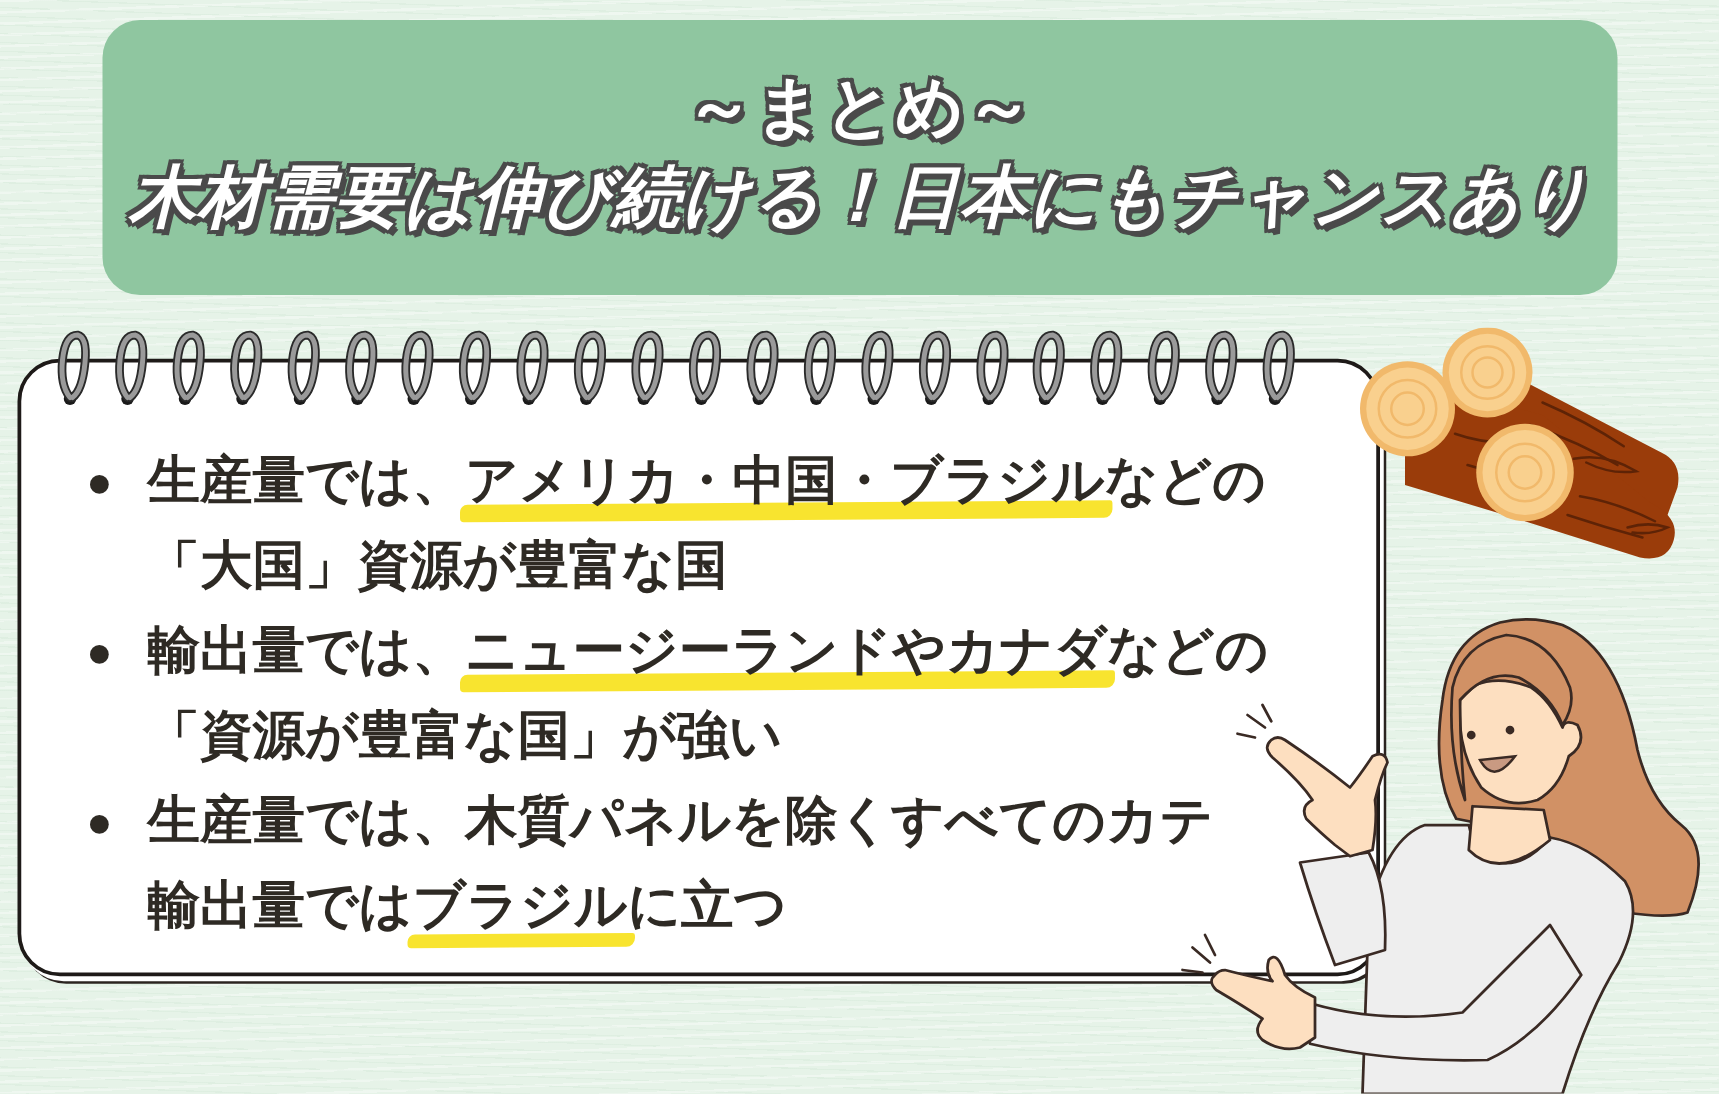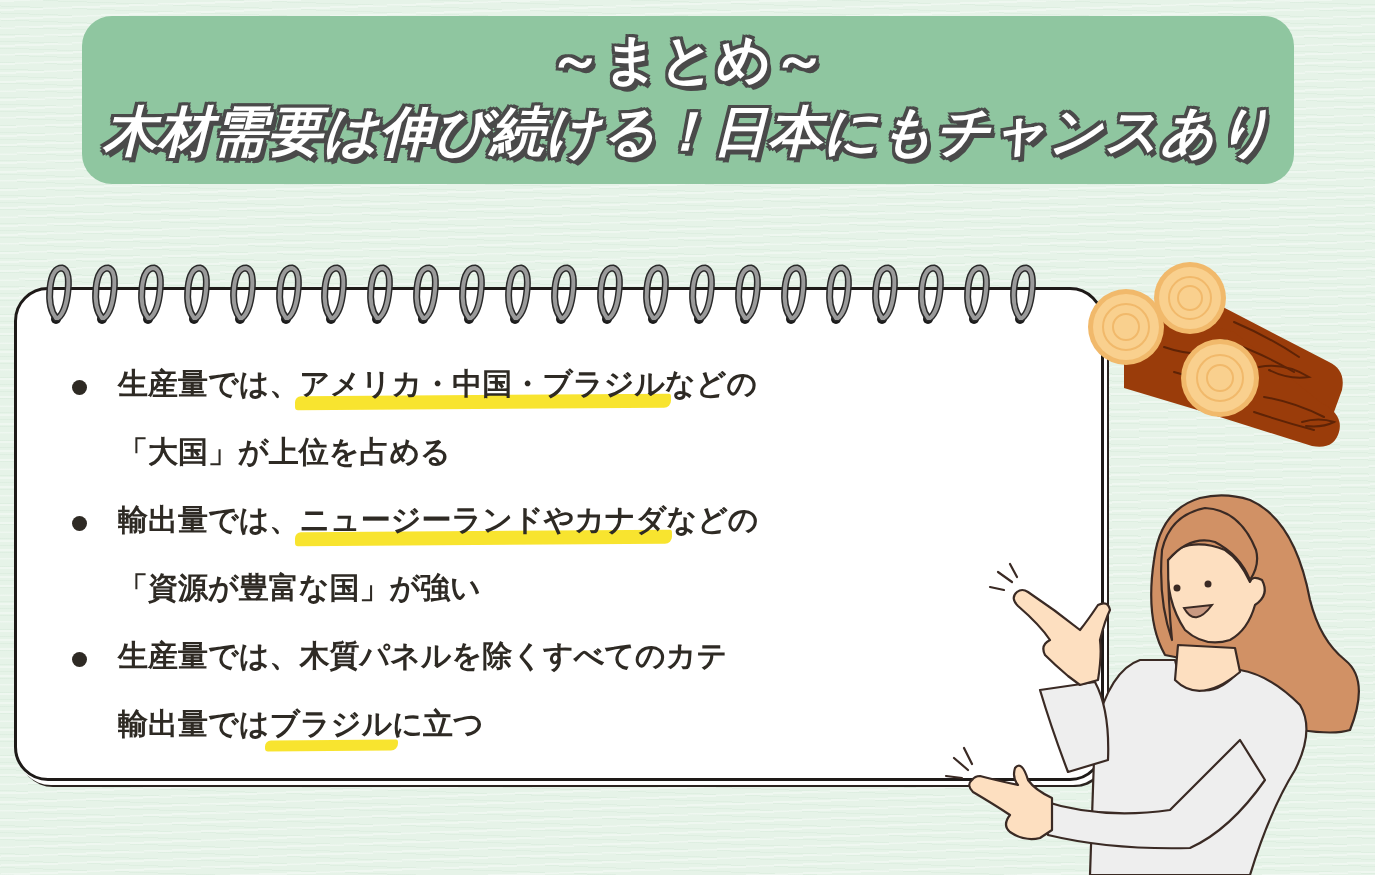--- a/index.html
+++ b/index.html
@@ -6,21 +6,21 @@
     html, body { width: 1375px; height: 875px; overflow: hidden; }
     body {
       position: relative;
       background: #e6f3e8;
       background-image:
         repeating-linear-gradient(178deg, rgba(255,255,255,0.35) 0 2px, rgba(255,255,255,0) 2px 9px),
         repeating-linear-gradient(2deg, rgba(200,225,205,0.25) 0 1px, rgba(255,255,255,0) 1px 7px);
       font-family: "DejaVu Sans", "Liberation Sans", sans-serif;
     }
     .title-banner {
-      position: absolute; left: 82px; top: 16px; width: 1212px; height: 168px;
+      position: absolute; left: 82px; top: 16px; width: 1212px; height: 220px;
       background: #8fc6a0; border-radius: 30px;
       display: flex; flex-direction: column; align-items: center; justify-content: center;
     }
     .title-banner .t1, .title-banner .t2 {
       color: #ffffff; font-weight: bold;
       text-shadow:
         -3px -3px 0 #4a4a4a, 3px -3px 0 #4a4a4a, -3px 3px 0 #4a4a4a, 3px 3px 0 #4a4a4a,
         0 -3px 0 #4a4a4a, 0 3px 0 #4a4a4a, -3px 0 0 #4a4a4a, 3px 0 0 #4a4a4a,
         4px 5px 0 #4a4a4a;
       letter-spacing: 1px; white-space: nowrap;
@@ -41,21 +41,21 @@
     .ring svg { position: absolute; left: 0; top: 0; }
 
     .bullets { position: absolute; left: 72px; top: 350px; width: 960px; z-index: 2; }
     .bullet-item { position: relative; padding-left: 46px; margin-bottom: 0; }
     .bullet-dot {
       position: absolute; left: 0; top: 30px; width: 15px; height: 15px;
       background: #2e2a24; border-radius: 50%;
     }
     .line {
       font-family: "DejaVu Serif", "Liberation Serif", serif;
-      font-weight: bold; font-size: 30px; line-height: 68px; color: #2e2a24;
+      font-weight: bold; font-size: 42px; line-height: 68px; color: #2e2a24;
       white-space: nowrap; position: relative;
     }
     .hl { position: relative; display: inline; z-index: 1; }
     .hl::after {
       content: ""; position: absolute; left: -4px; right: -6px; bottom: -8px; height: 14px;
       background: #f7e21d; z-index: -1; border-radius: 6px 2px 7px 3px;
       transform: rotate(-0.4deg); opacity: 0.92;
     }
     .hl-thin::after { height: 11px; bottom: -10px; }
 
@@ -226,21 +226,21 @@
         <path d="M12 56 Q4 46 6 26 Q8 6 18 6 Q26 8 24 28 Q22 50 14 56" fill="none" stroke="#2a2a2a" stroke-width="7" stroke-linecap="round"></path>
         <path d="M12 56 Q4 46 6 26 Q8 6 18 6 Q26 8 24 28 Q22 50 14 56" fill="none" stroke="#9a9a9a" stroke-width="4" stroke-linecap="round"></path>
       </svg>
     </div>
   </div>
 
 <div class="bullets">
   <div class="bullet-item">
     <span class="bullet-dot"></span>
     <div class="line"><span>生産量では、</span><span class="hl">アメリカ・中国・ブラジル</span><span>などの</span></div>
-    <div class="line">「大国」が上位を占める</div>
+    <div class="line">「大国」資源が豊富な国</div>
   </div>
   <div class="bullet-item">
     <span class="bullet-dot"></span>
     <div class="line"><span>輸出量では、</span><span class="hl">ニュージーランドやカナダ</span><span>などの</span></div>
     <div class="line">「資源が豊富な国」が強い</div>
   </div>
   <div class="bullet-item">
     <span class="bullet-dot"></span>
     <div class="line">生産量では、木質パネルを除くすべてのカテ</div>
     <div class="line"><span>輸出量では</span><span class="hl hl-thin">ブラジル</span><span>に立つ</span></div>

